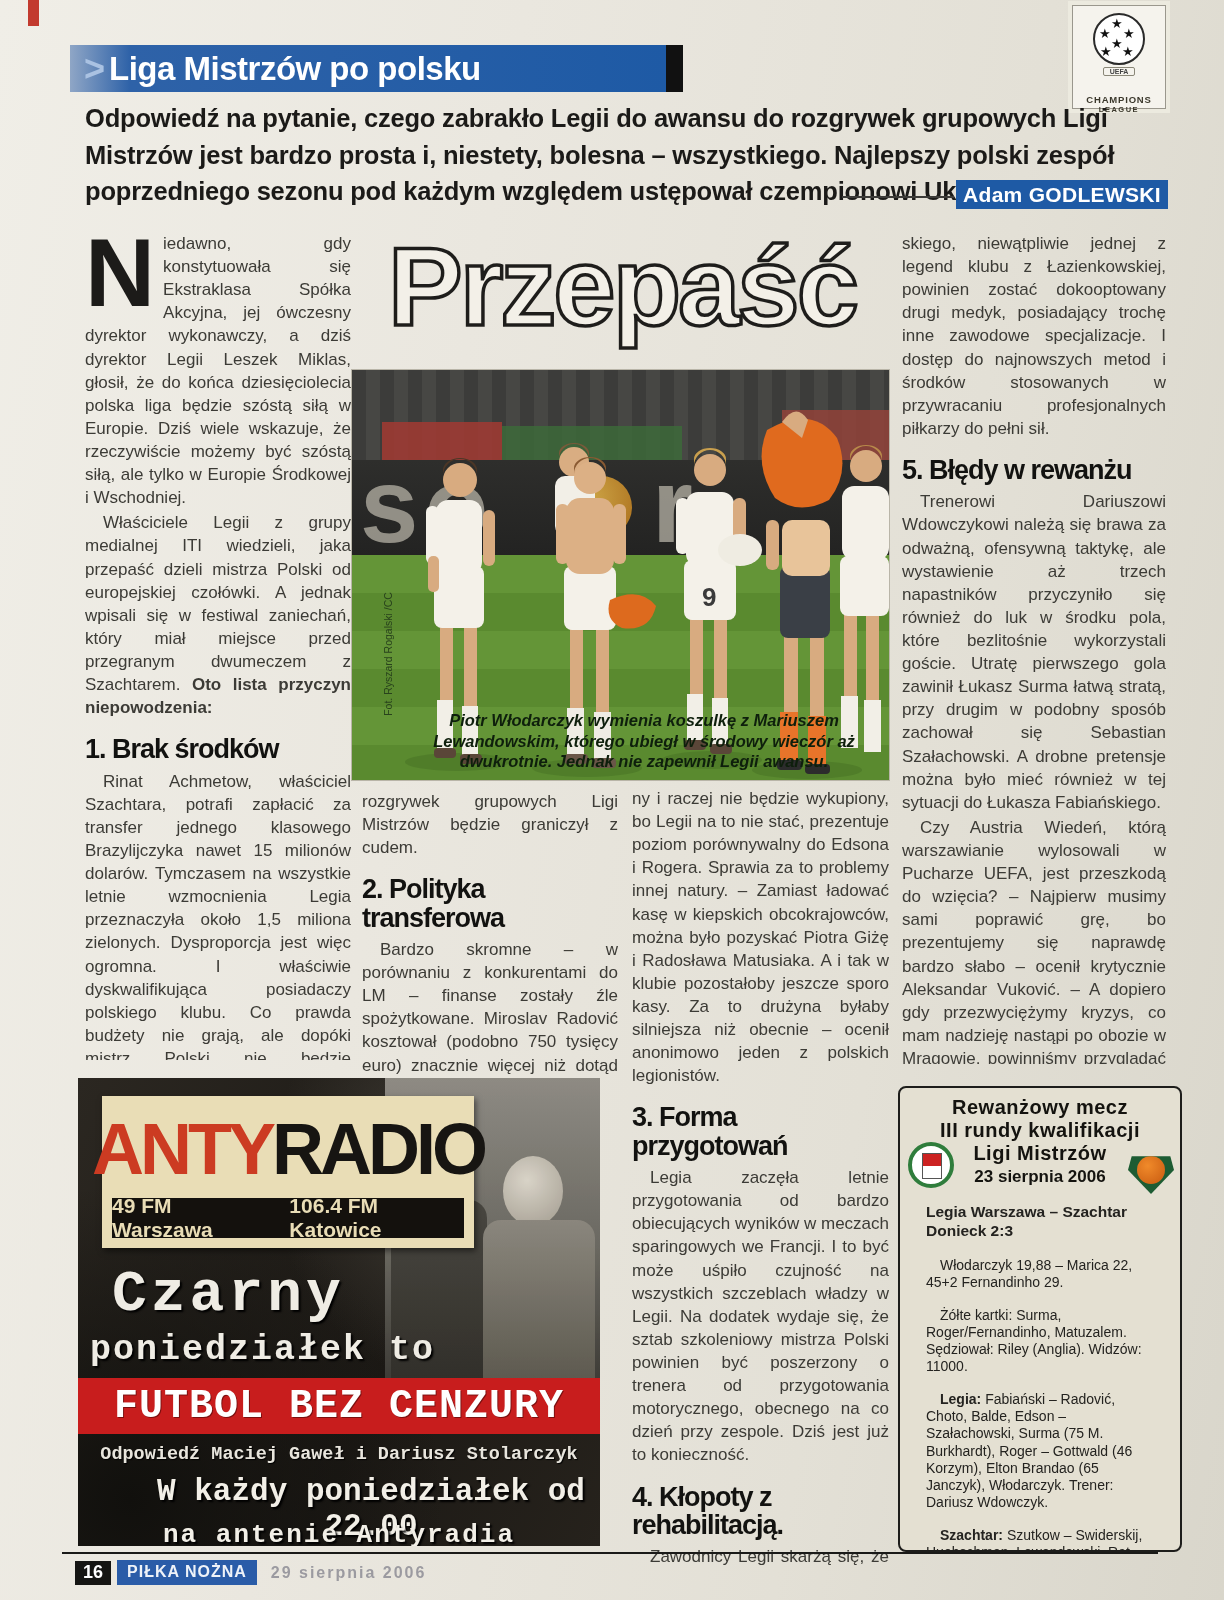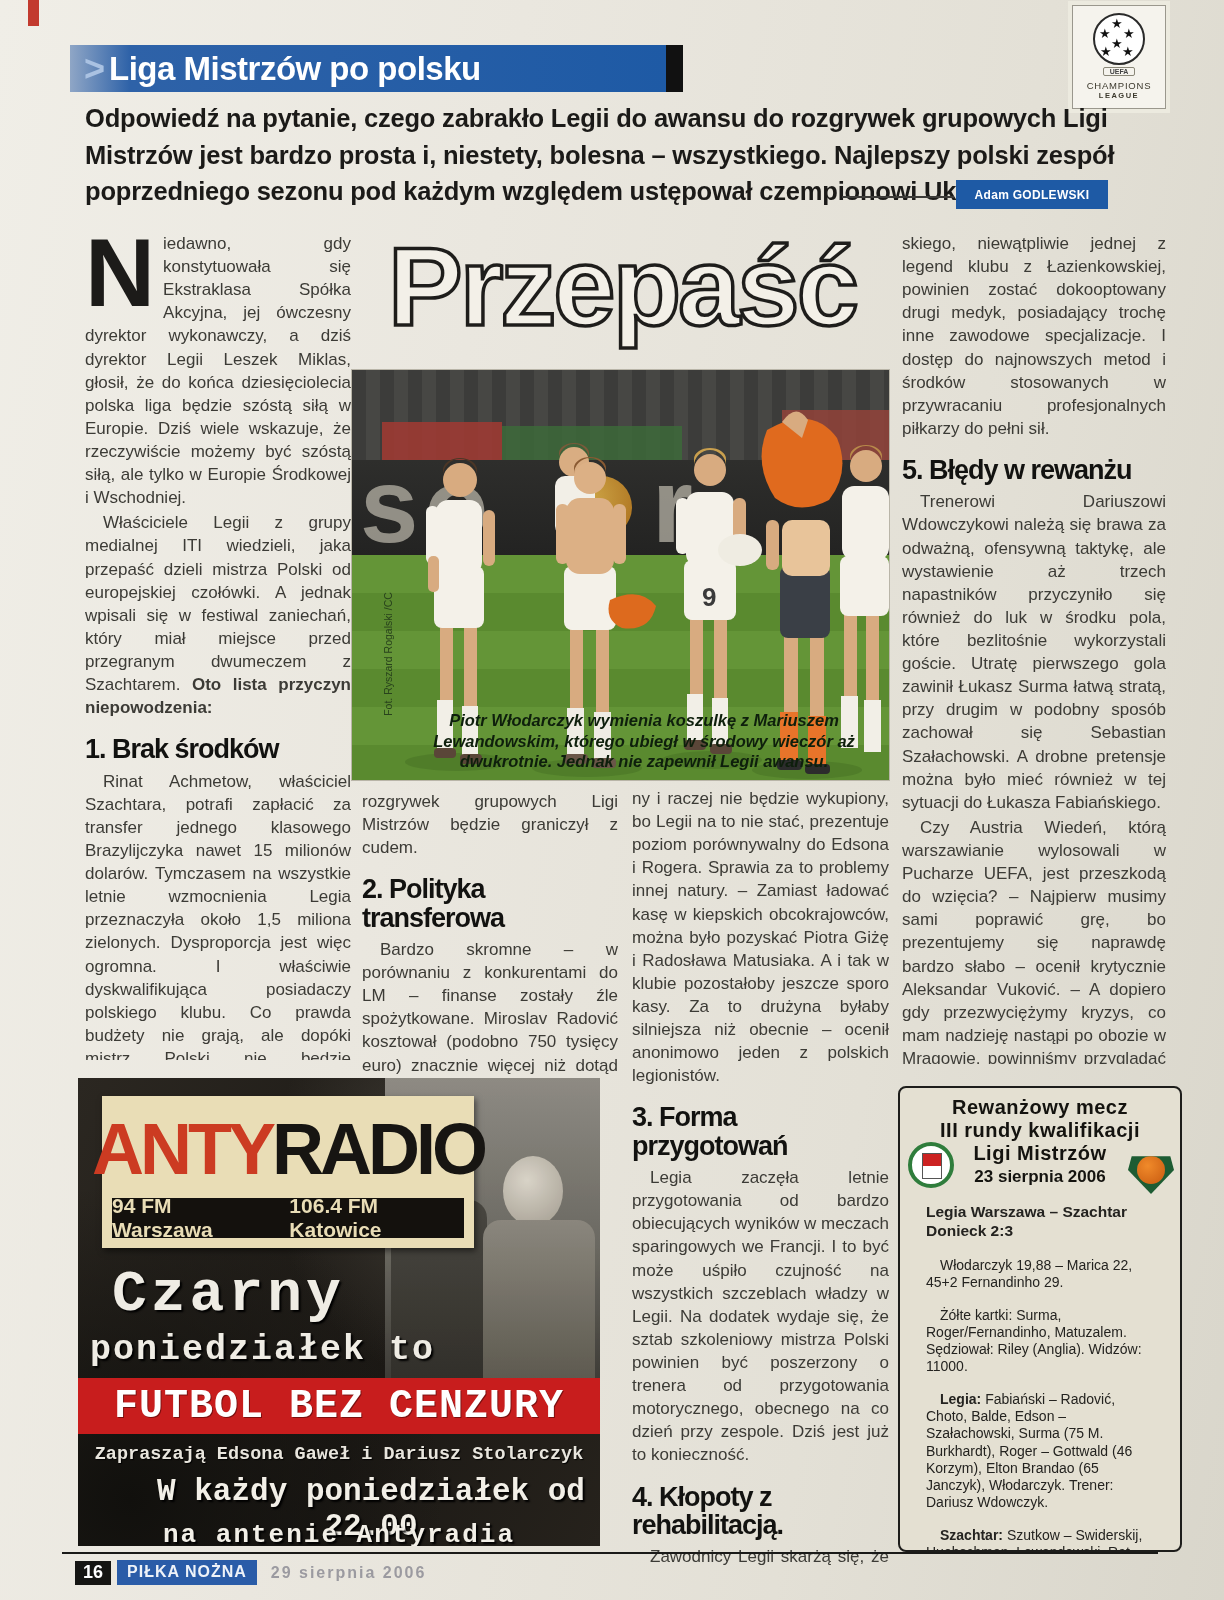--- a/index.html
+++ b/index.html
@@ -12,28 +12,28 @@
   .hdr-blue .arrow{color:#aac2e2;font-weight:bold;font-size:36px;margin-left:14px;}
   .hdr-blue .ttl{color:#ffffff;font-weight:bold;font-size:33px;letter-spacing:-0.5px;margin-left:4px;white-space:nowrap;}
   .hdr-black{position:absolute;left:666px;top:45px;width:17px;height:47px;background:#111;}
   .hdr-beige{position:absolute;left:683px;top:48px;width:382px;height:41px;background:#d9d5c3;display:flex;align-items:center;}
   .hdr-beige .tag{color:#141414;font-weight:bold;font-size:23px;letter-spacing:1.5px;margin-left:18px;white-space:nowrap;}
   
   .cl-box{position:absolute;left:1072px;top:5px;width:92px;height:102px;background:#f5f3ed;border:1px solid #9a978d;box-shadow:0 0 0 4px #eceadf;}
   .starball{position:relative;margin:7px auto 2px;width:48px;height:48px;border:2px solid #2a2a2a;border-radius:50%;background:#fff;overflow:hidden;}
   .starball span{position:absolute;color:#111;font-size:13px;line-height:13px;}
   .uefa-tag{margin:1px auto 0;width:30px;text-align:center;font-size:7px;font-weight:bold;color:#444;border:1px solid #8a8778;border-radius:2px;}
-  .cl-line1{text-align:center;font-size:9.5px;font-weight:normal;letter-spacing:0.8px;color:#3b382c;margin-top:4px;}
+  .cl-line1{text-align:center;font-size:9.5px;font-weight:bold;letter-spacing:0.8px;color:#3b382c;margin-top:18px;}
   .cl-line2{text-align:center;font-size:7.5px;font-weight:bold;letter-spacing:1.5px;color:#3b382c;}
   
   .lead{position:absolute;left:85px;top:100px;width:1068px;font-size:25.5px;font-weight:bold;
         line-height:1.44;color:#1b1a18;letter-spacing:-0.2px;}
   .lead-rule{position:absolute;left:842px;top:196px;width:112px;border-top:2px solid #3c3b38;}
-  .author-box{position:absolute;left:956px;top:180px;width:152px;height:29px;background:#1e5aa5;
-        color:#fff;font-weight:bold;font-size:12px;display:flex;align-items:center;justify-content:center;letter-spacing:0.3px;}
+  .author-box{position:absolute;left:956px;top:180px;width:212px;height:29px;background:#1e5aa5;
+        color:#fff;font-weight:bold;font-size:21px;display:flex;align-items:center;justify-content:center;letter-spacing:0.3px;}
   
   .col{position:absolute;font-size:17px;line-height:1.36;text-align:justify;color:#3c3b36;}
   .col p{margin:0 0 2px 0;}
   .col p.ind{text-indent:18px;}
   .dropcap{float:left;font-size:97px;line-height:74px;font-weight:bold;color:#1c1b19;margin:4px 8px 0 0;}
   .sec-h{font-size:27px;font-weight:bold;color:#121210;letter-spacing:-1px;margin:16px 0 6px 0;line-height:1.05;text-align:left;}
   .col1{left:85px;top:232px;width:266px;height:828px;overflow:hidden;}
   .col2a{left:362px;top:790px;width:256px;height:292px;overflow:hidden;}
   .col2b{left:632px;top:787px;width:257px;height:778px;overflow:hidden;}
   .col4{left:902px;top:232px;width:264px;height:832px;overflow:hidden;}
@@ -271,30 +271,30 @@
       <div class="ad-body" style="left:6px;top:122px;width:96px;height:190px;background:linear-gradient(#4c4a44,#34322d);"></div>
       <div class="ad-face" style="left:118px;top:78px;width:60px;height:70px;"></div>
       <div class="ad-body" style="left:98px;top:142px;width:112px;height:170px;background:linear-gradient(#8a867d,#5c594f);"></div>
     </div>
     <div class="ad-logo">
       <div class="row">
         <span class="ad-anty">ANTY</span>
         <span class="ad-radio">RADIO</span>
       </div>
       <div class="ad-freqbar">
-        <span>94 FM Warszawa</span>
+        <span>49 FM Warszawa</span>
         <span>106.4 FM Katowice</span>
       </div>
     </div>
     <div class="ad-czarny">Czarny</div>
     <div class="ad-pon">poniedziałek to</div>
     <div class="ad-redband">
       <span>FUTBOL BEZ CENZURY</span>
     </div>
-    <div class="ad-hosts">Zapraszają Edsona Gaweł i Dariusz Stolarczyk</div>
+    <div class="ad-hosts">Odpowiedź Maciej Gaweł i Dariusz Stolarczyk</div>
     <div class="ad-when">W każdy poniedziałek od 22.00</div>
     <div class="ad-where">na antenie Antyradia</div>
   </div>
 
   <div class="mbox">
     <div class="crest crest-legia">
         <i></i>
       </div>
     <div class="crest crest-shk">
         <i></i>

